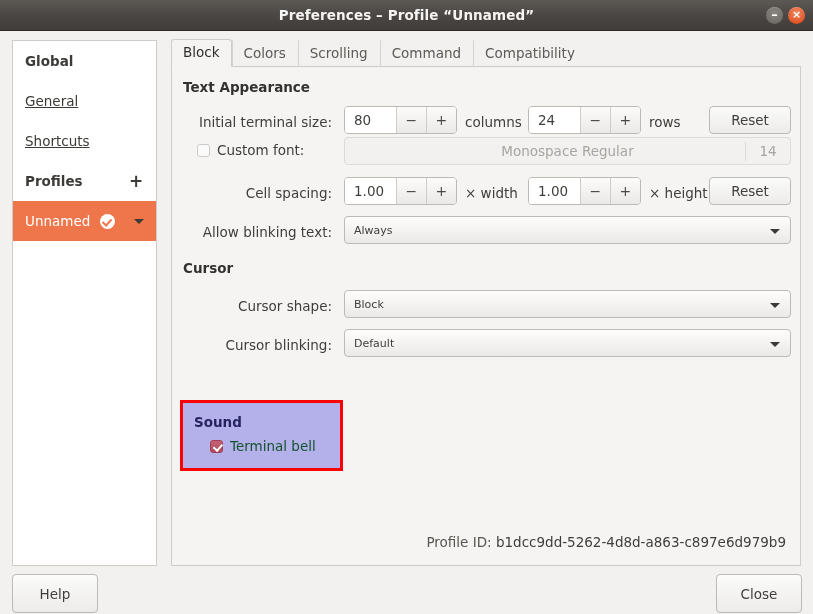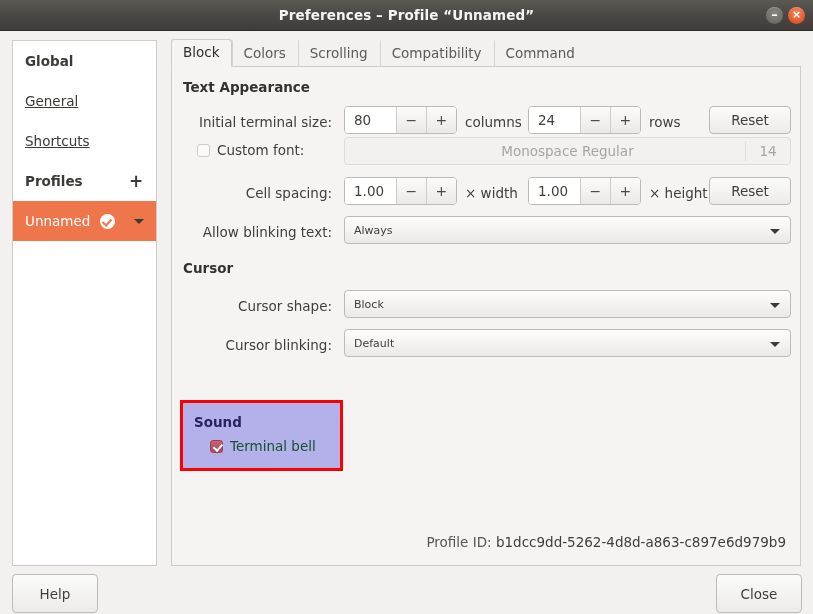--- a/index.html
+++ b/index.html
@@ -422,24 +422,24 @@
     <div class="tab active">
       <span>Block</span>
     </div>
     <div class="tab">
       <span>Colors</span>
     </div>
     <div class="tab">
       <span>Scrolling</span>
     </div>
     <div class="tab">
+      <span>Command</span>
+    </div>
+    <div class="tab">
       <span>Compatibility</span>
-    </div>
-    <div class="tab">
-      <span>Command</span>
     </div>
   </div>
 
   <div class="panel">
 
     <div class="section-title" style="left:11px; top:12px;">Text Appearance</div>
 
     <div class="field-label" style="left:0px; top:47px; width:160px;">Initial terminal size:</div>
 
     <div class="spin" style="left:172px; top:39px; width:113px;">

